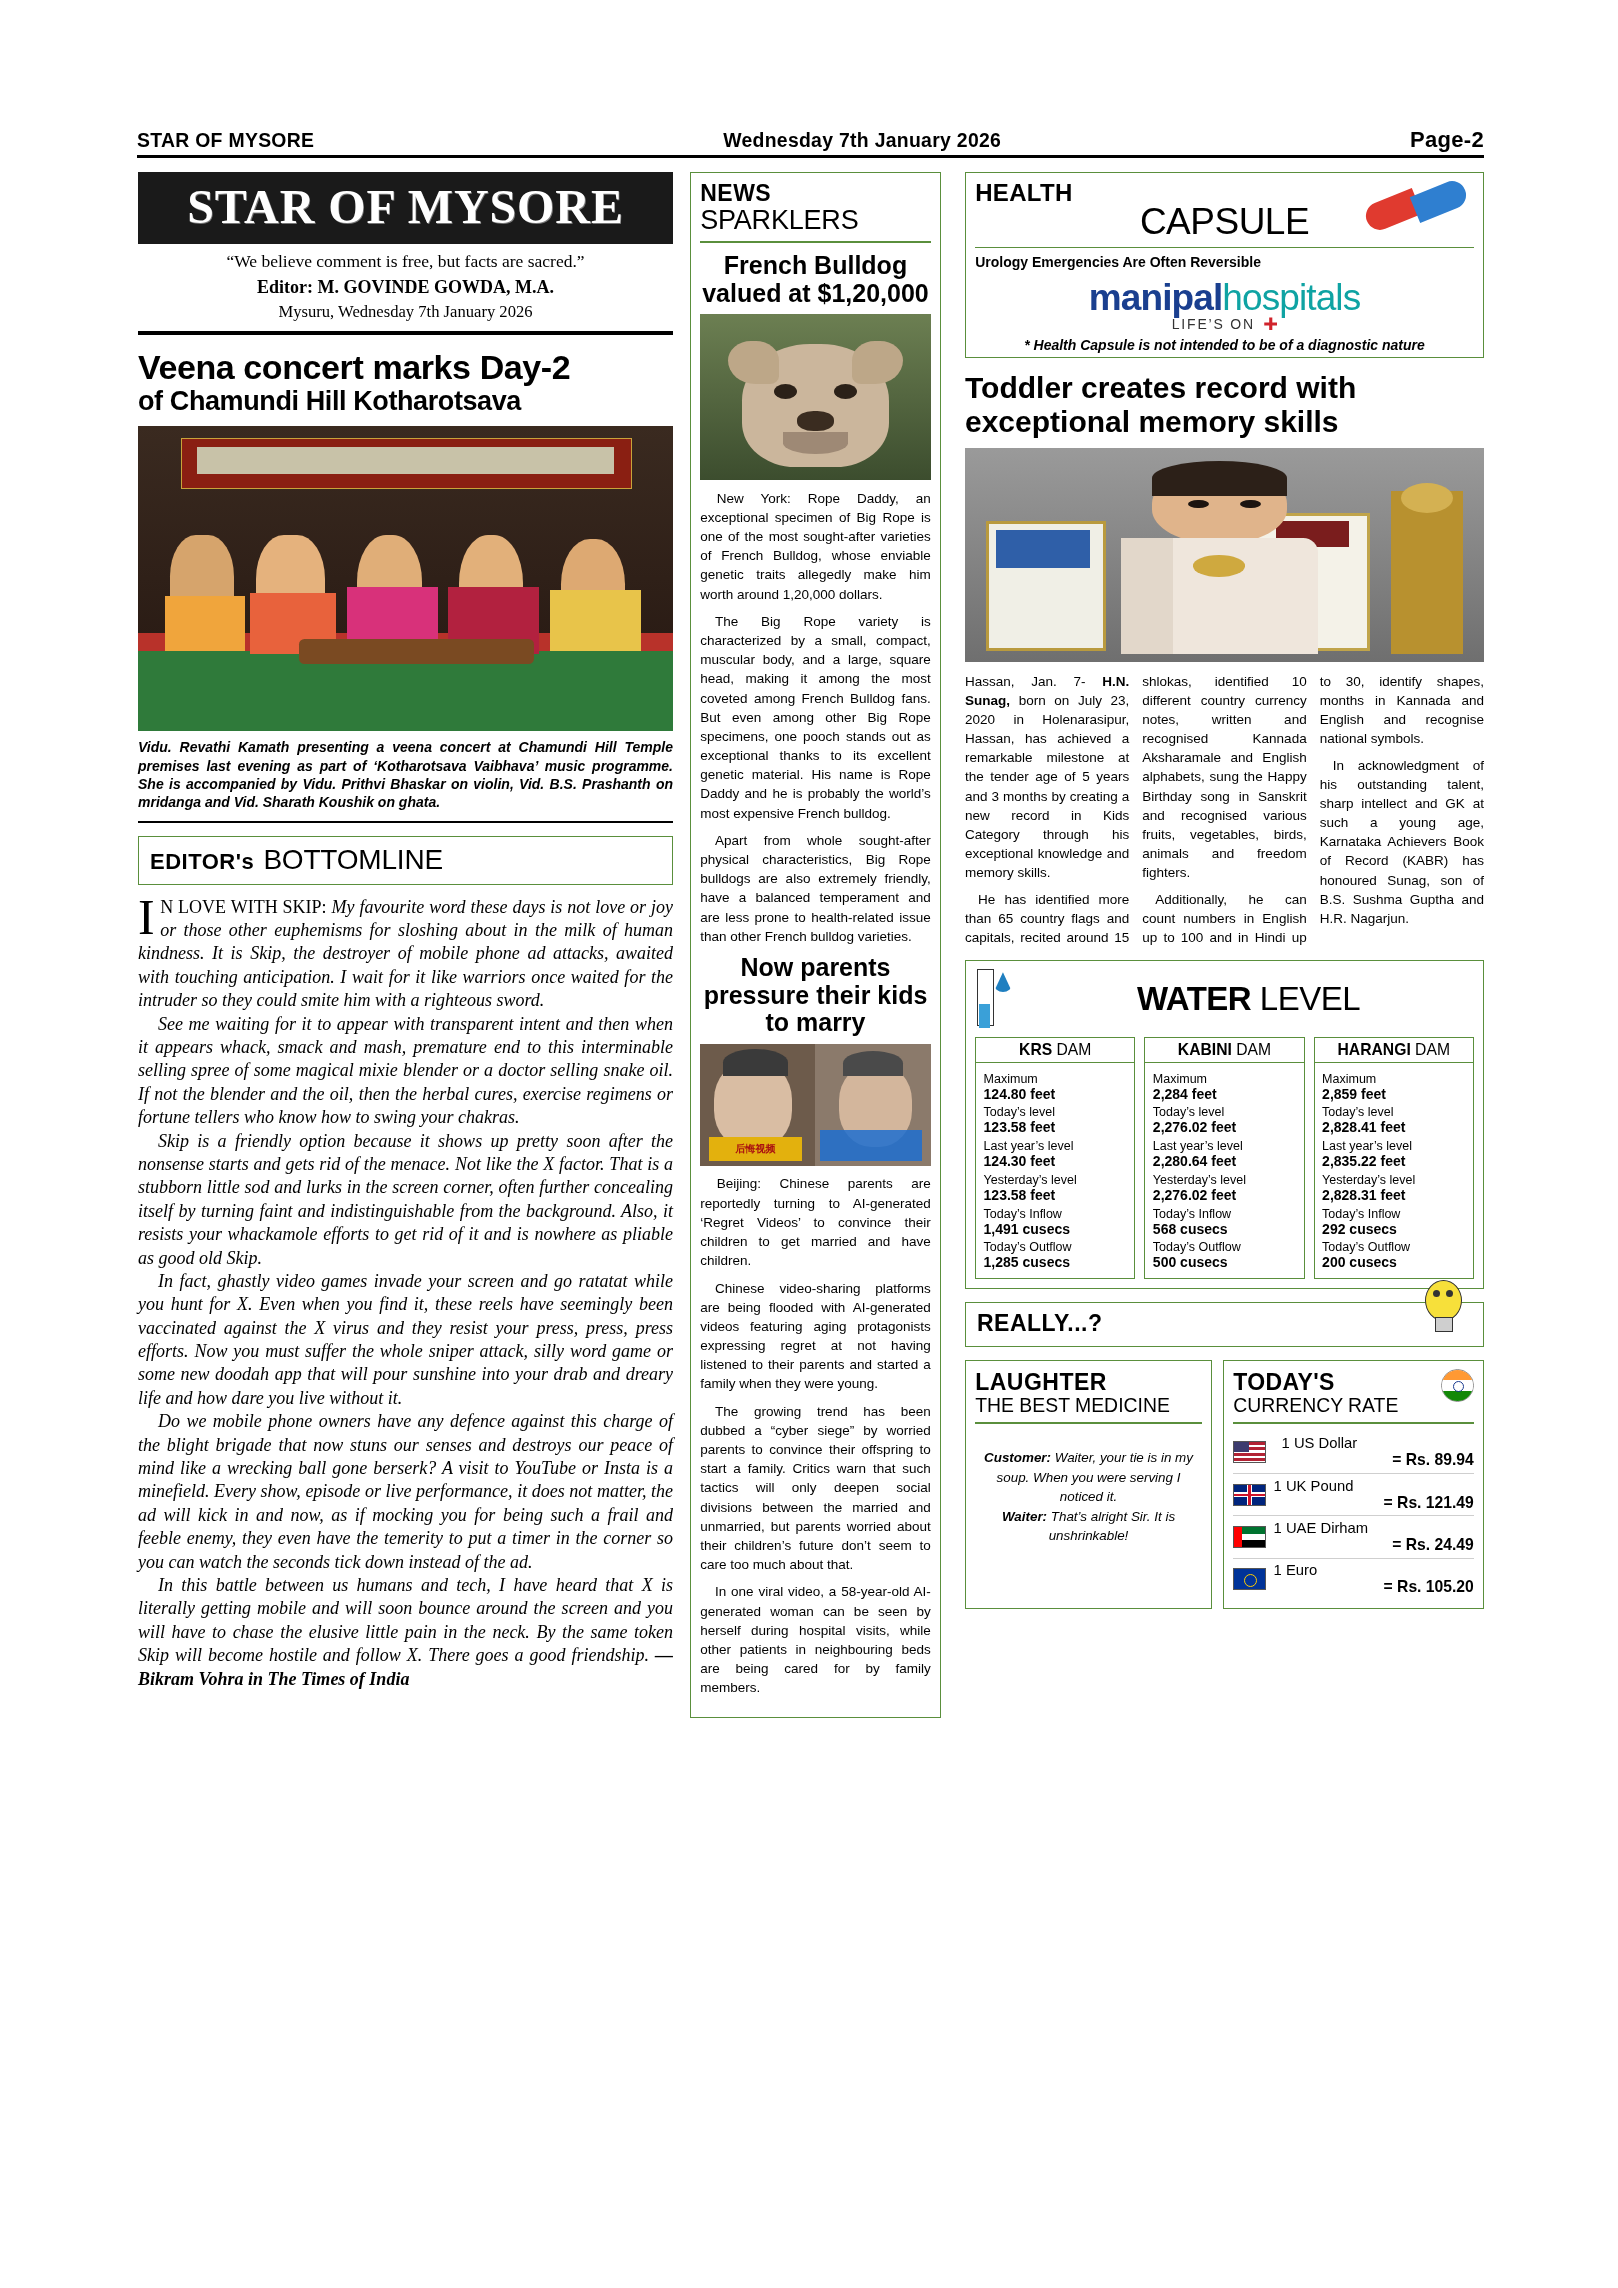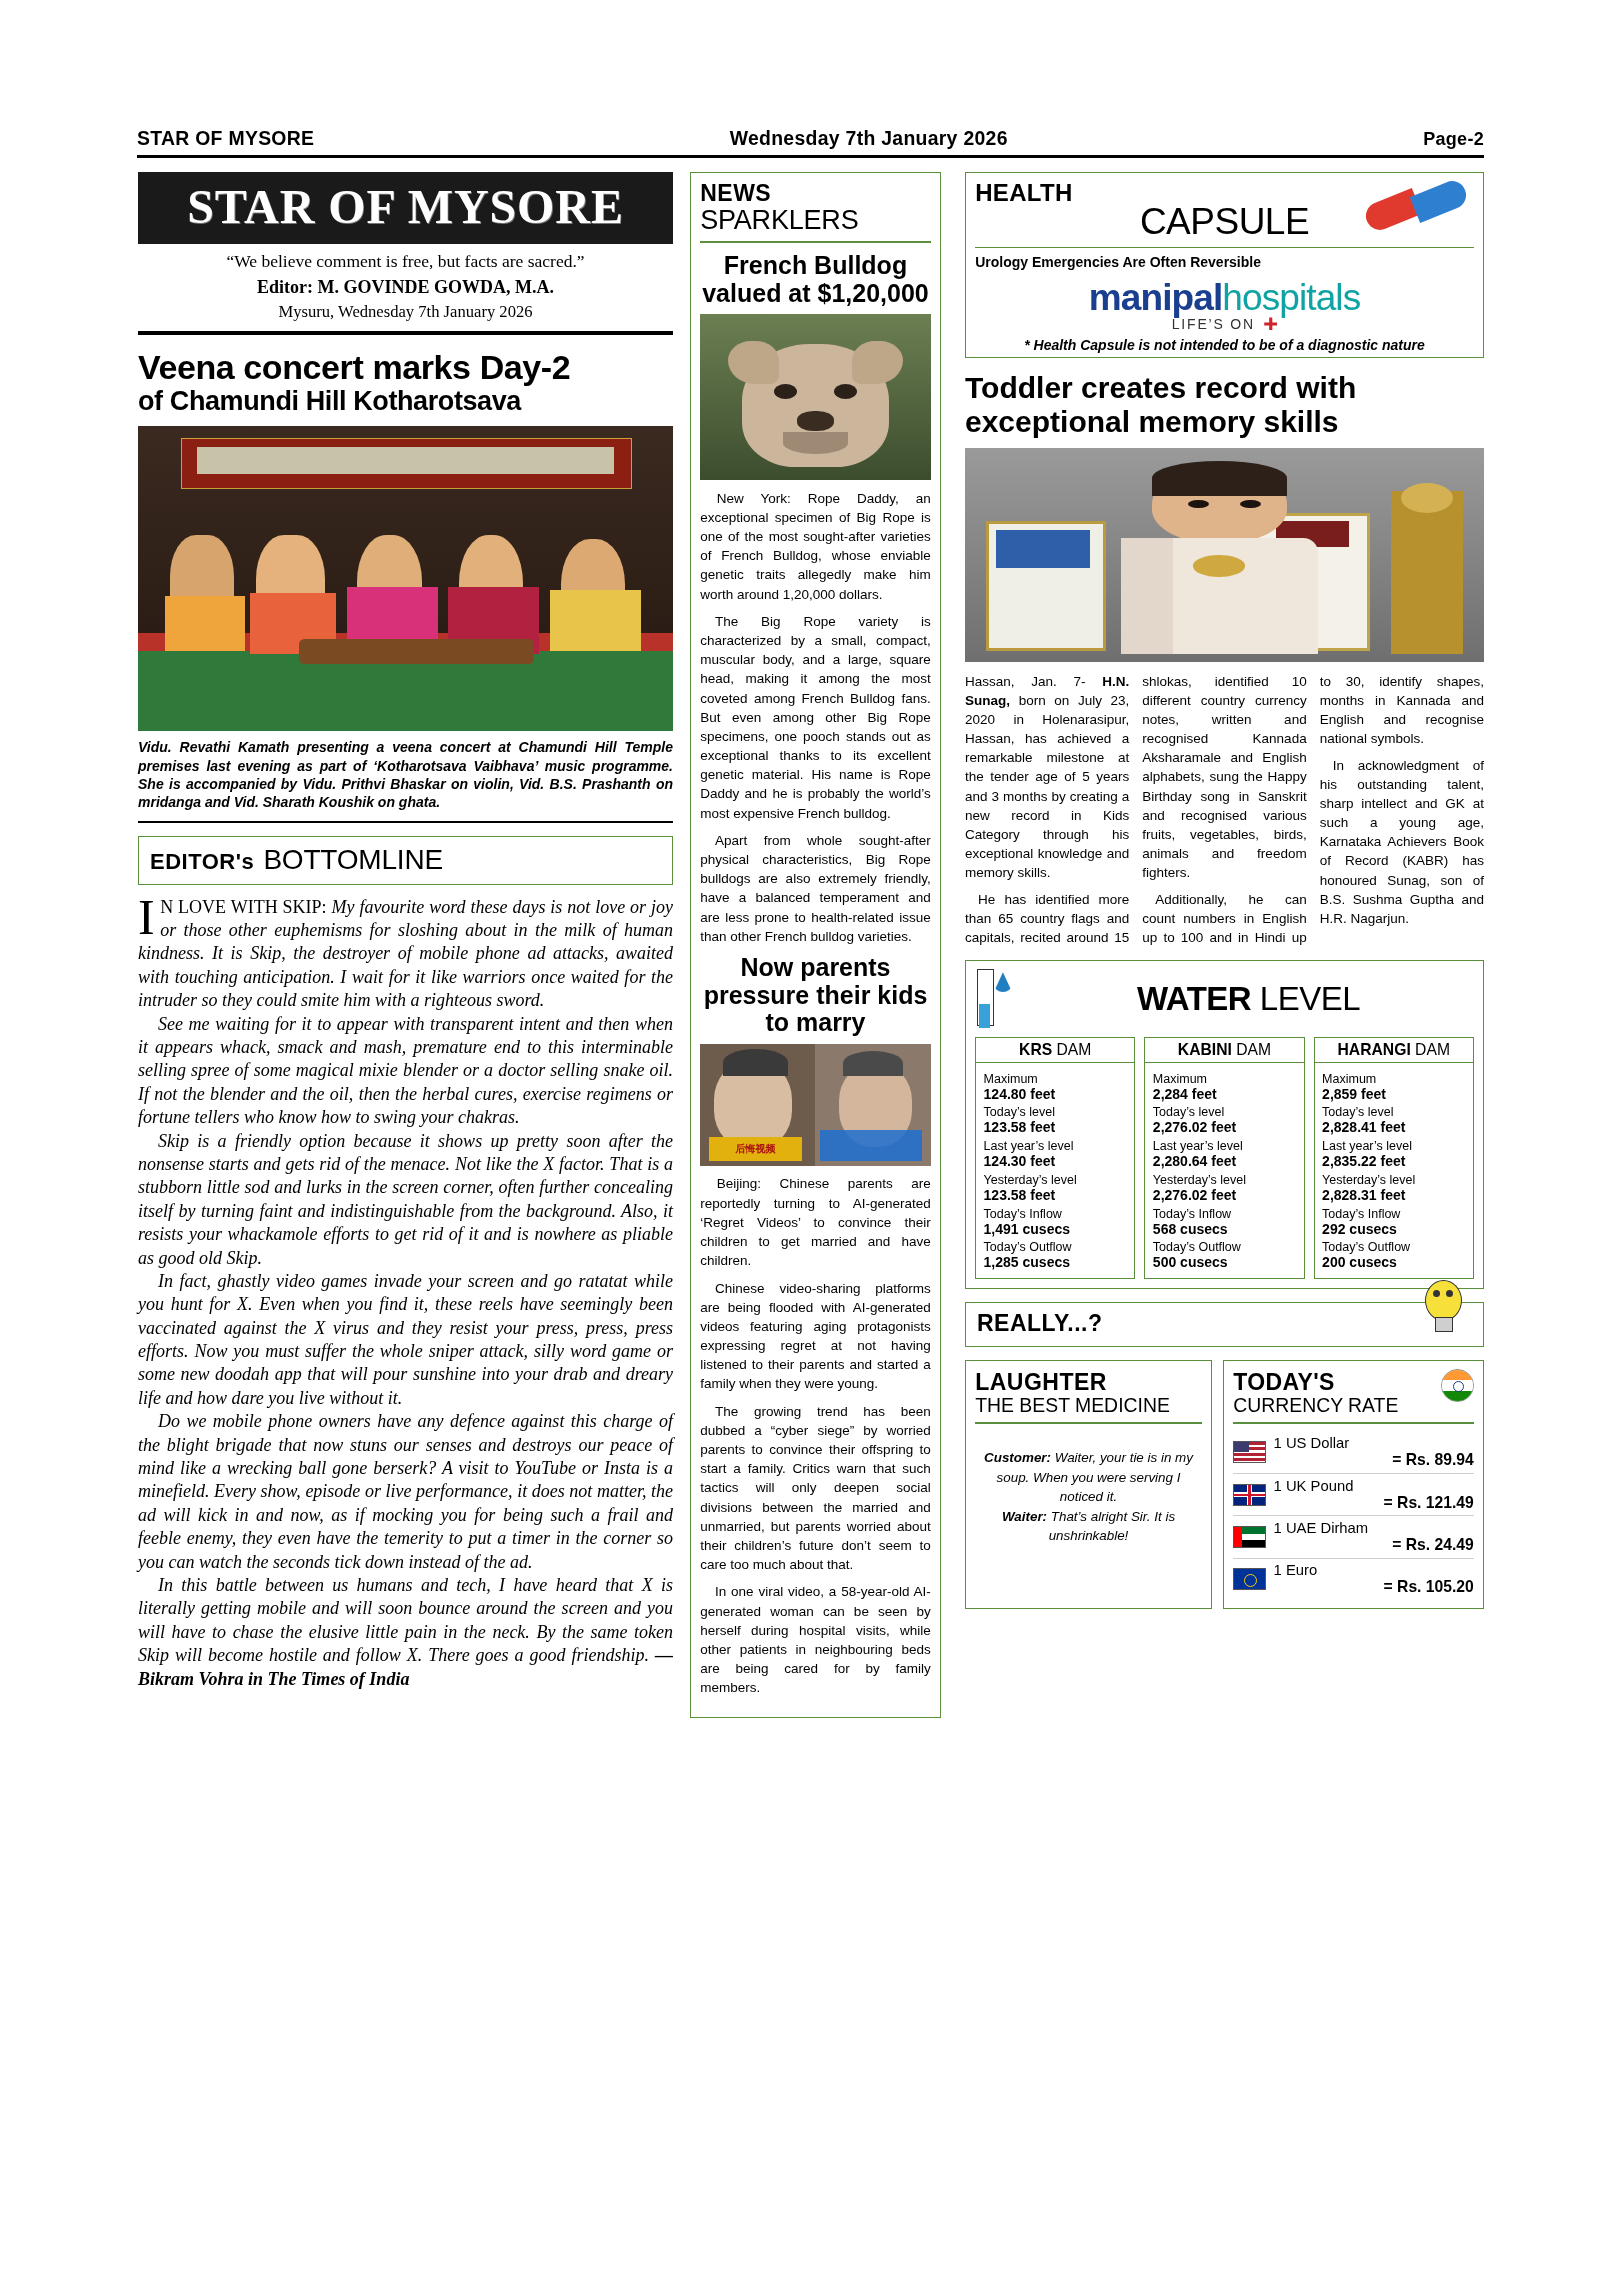--- a/index.html
+++ b/index.html
@@ -12,21 +12,21 @@
   }
   .page { position:relative; width:1619px; height:2289px; padding:0; box-sizing:border-box; }
 
   
   .topbar {
     position:absolute; left:137px; top:127px; width:1347px;
     display:flex; align-items:baseline; justify-content:space-between;
     font-weight:bold; font-size:19.4px; letter-spacing:0.3px;
   }
   .topbar .mid { font-size:19.4px; }
-  .topbar .right { font-size:18px; }
+  .topbar .right { font-size:22px; }
   .rule-top { position:absolute; left:137px; top:155px; width:1347px; height:2.8px; background:#000; }
 
   
   .colA { position:absolute; left:138px; top:172px; width:535px; }
   .colB { position:absolute; left:690px; top:172px; width:251px; }
   .colC { position:absolute; left:965px; top:172px; width:519px; }
 
   
   .masthead-black {
     background:#1a1a1a; color:#fff; text-align:center;
@@ -416,21 +416,21 @@
             <div style="position:absolute;left:50%;top:50%;width:9.2px;height:9.2px;margin:-4.6px 0 0 -4.6px;border:1.4px solid #1a3a8f;border-radius:50%;"></div>
           </div>
         </div>
         <div style="height:1.8px;background:#5a8f3c;margin-top:5.5px;"></div>
         <div class="curr-list">
 
           <div class="curr-row">
             <div class="flag" style="background:repeating-linear-gradient(#b22234 0 2.8px,#fff 2.8px 5.5px);">
               <div style="position:absolute;left:0;top:0;width:14.8px;height:10px;background:#3c3b6e;"></div>
             </div>
-            <div style="flex:1;">
+            <div style="flex:1;margin-left:8px;">
               <div class="curr-name">1 US Dollar</div>
               <div style="text-align:right;"><span class="curr-val">= Rs. 89.94</span></div>
             </div>
           </div>
 
           <div class="curr-row">
             <div class="flag" style="background:#00247d;">
               <div style="position:absolute;left:0;top:7.4px;width:31px;height:4.6px;background:#fff;"></div>
               <div style="position:absolute;left:13px;top:0;width:4.6px;height:20px;background:#fff;"></div>
               <div style="position:absolute;left:0;top:8.8px;width:31px;height:2.3px;background:#cf142b;"></div>

